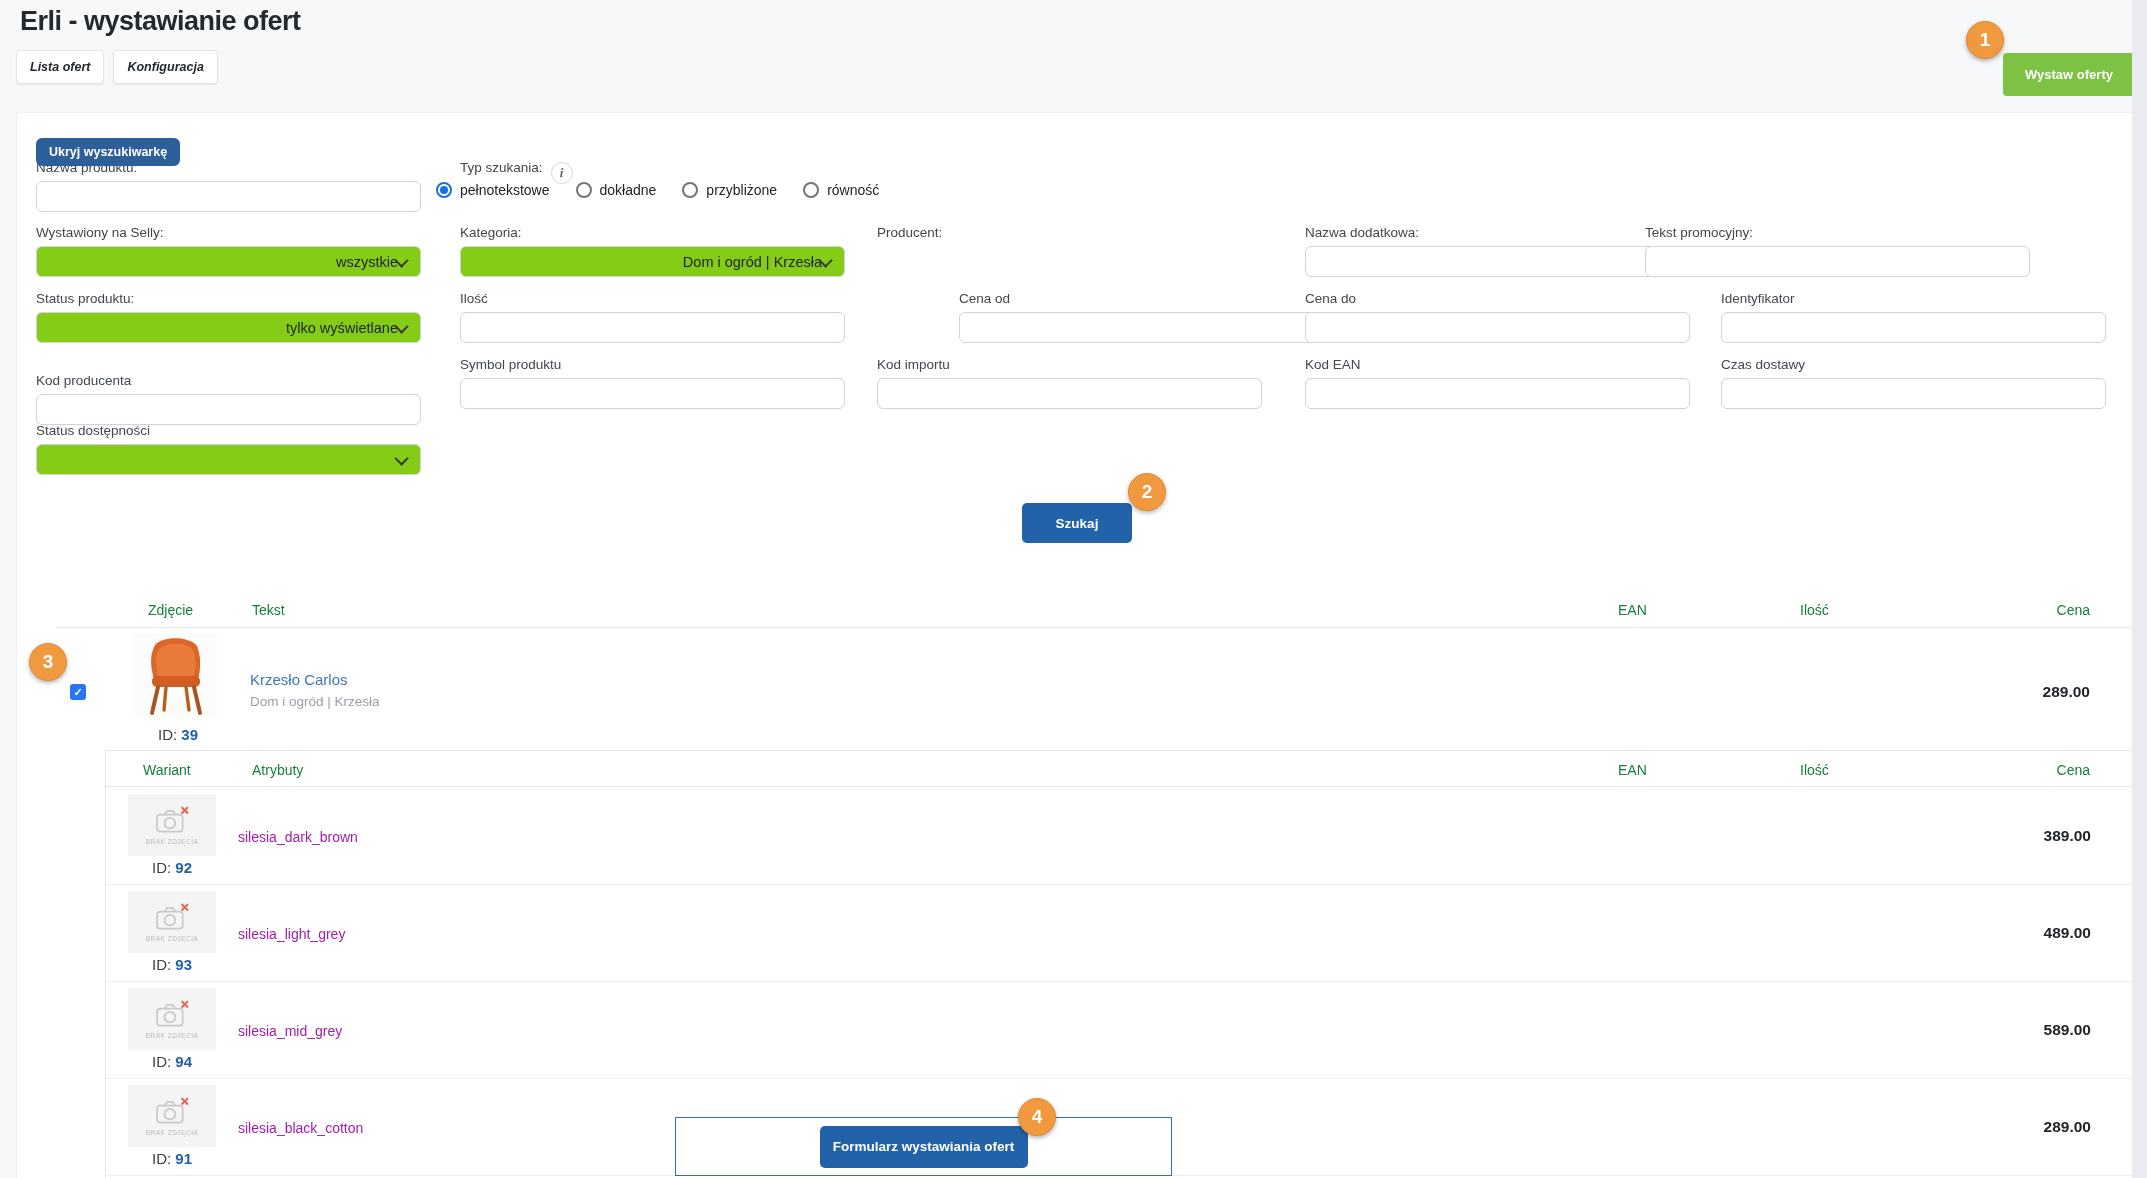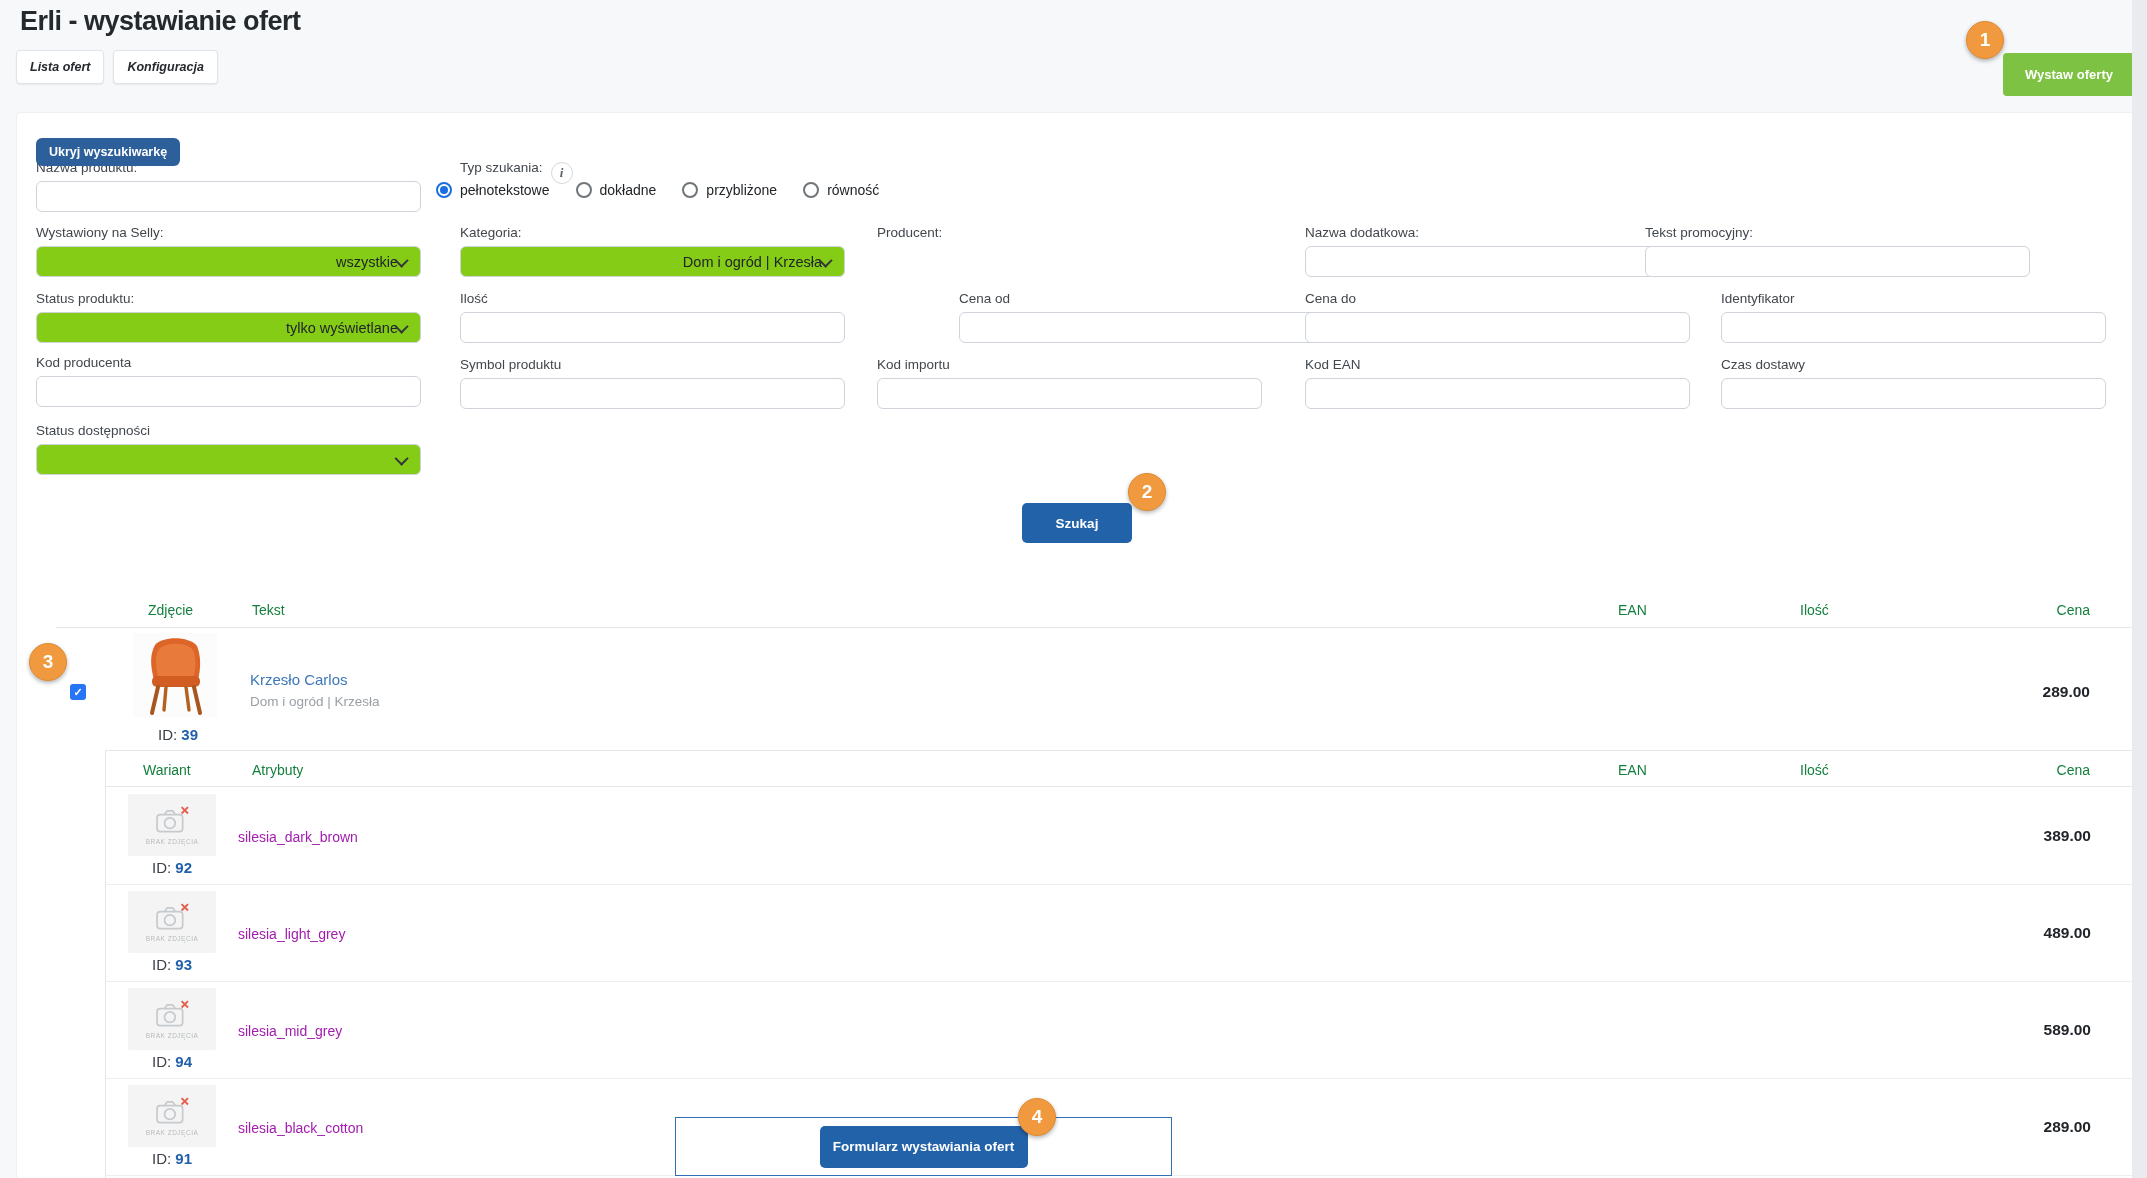--- a/index.html
+++ b/index.html
@@ -156,21 +156,21 @@
   </div>
   <div class="fg" style="left:1305px;top:291px;">
     <label class="flabel">Cena do</label>
     <input type="text" style="">
   </div>
   <div class="fg" style="left:1721px;top:291px;">
     <label class="flabel">Identyfikator</label>
     <input type="text" style="">
   </div>
 
-  <div class="fg" style="left:36px;top:355px;">
+  <div class="fg" style="left:36px;top:373px;">
     <label class="flabel">Kod producenta</label>
     <input type="text" style="">
   </div>
   <div class="fg" style="left:460px;top:357px;">
     <label class="flabel">Symbol produktu</label>
     <input type="text" style="">
   </div>
   <div class="fg" style="left:877px;top:357px;">
     <label class="flabel">Kod importu</label>
     <input type="text" style="">

